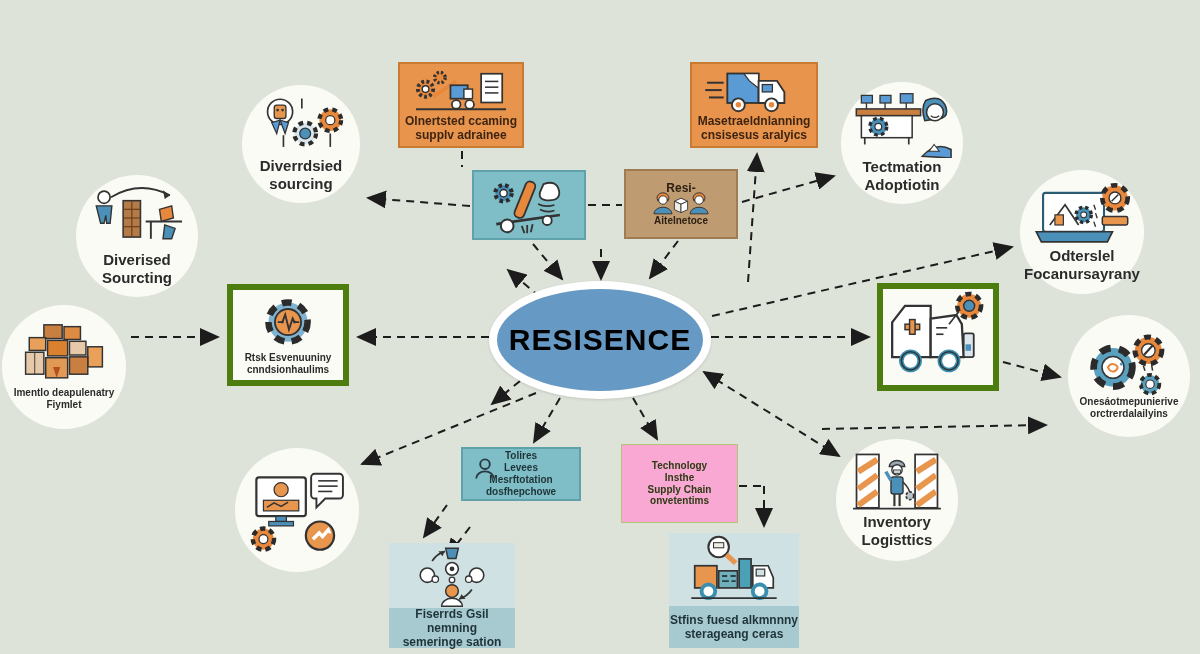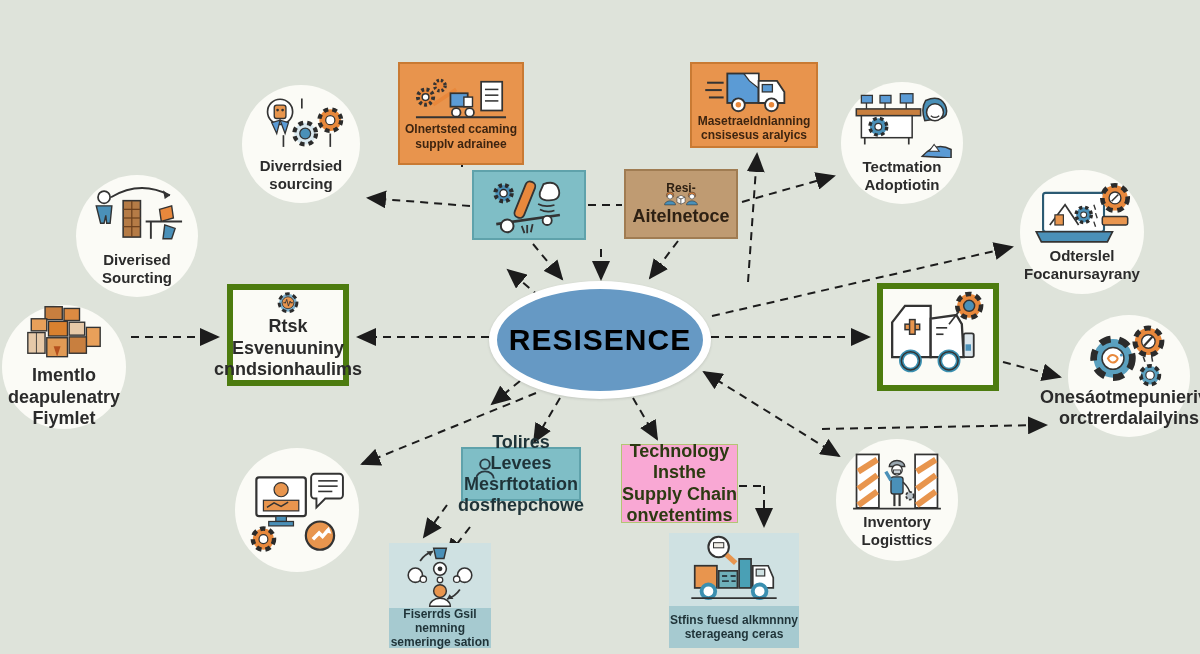--- a/index.html
+++ b/index.html
@@ -9,21 +9,21 @@
   .circle{background:#fbfbf6;border-radius:50%;}
   .card{background:#fbfbf6;border:6px solid #4d7c0f;}
   .obox{background:#e8944d;border:2px solid #c97a33;}
   .tealbox{background:#7fbec6;border:2px solid #5fa2ab;}
   .brownbox{background:#bf9b72;border:2px solid #a07c52;}
   .greenbox{background:#f9a8d4;border:1px solid #b2c574;}
   .panel{background:#cfe1e2;}
   .panel .band{position:absolute;left:0;right:0;bottom:0;background:#a6cad0;display:flex;align-items:center;justify-content:center;}
   .lbl{font-weight:bold;white-space:pre-line;color:#2b2b2b;line-height:1.18;}
   .lbl.big{font-size:15px;}
-  .lbl.med{font-size:18px;}
+  .lbl.med{font-size:10px;}
   .lbl.sm{font-size:12px;}
   .lbl.orange-t{color:#3d2410;}
   .lbl.brown-t{color:#2d2013;}
   .lbl.teal-t{color:#1f3338;}
   .lbl.green-t{color:#2c3a12;}
   #title{position:absolute;top:8px;left:0;width:1200px;text-align:center;font-size:27px;font-weight:800;color:#1d1d1d;letter-spacing:.5px;}
   #ellipse{position:absolute;left:489px;top:281px;width:206px;height:102px;background:#6699c4;border:8px solid #fff;border-radius:50%;display:flex;align-items:center;justify-content:center;box-shadow:0 1px 3px rgba(0,0,0,.12);}
   #ellipse .lbl{font-size:30px;font-weight:800;color:#000000;letter-spacing:1px;white-space:nowrap;}
   svg.icon{display:block;}
   #arrows{position:absolute;left:0;top:0;}
@@ -65,21 +65,21 @@
       <line x1="739" y1="486" x2="764" y2="486"></line>
       <line x1="764" y1="486" x2="764" y2="526" marker-end="url(#ah)"></line>
     </g>
   </svg>
 
 
   <div id="ellipse">
     <span class="lbl">RESISENCE</span>
   </div>
 
-  <div class="node obox" style="left:398px;top:62px;width:126px;height:103px;">
+  <div class="node obox" style="left:398px;top:62px;width:126px;height:86px;">
     <svg class="icon" width="108" height="46" viewBox="0 0 110 48">
       <circle cx="18" cy="22" r="8" fill="#e8883c" stroke="#333" stroke-width="4" stroke-dasharray="6 5" pathLength="100"></circle>
       <circle cx="18" cy="22" r="3.5" fill="#fff" stroke="#333" stroke-width="1.5"></circle>
       <circle cx="33" cy="10" r="5.5" fill="#e8883c" stroke="#333" stroke-width="3.5" stroke-dasharray="7 6" pathLength="100"></circle>
       <line x1="26" y1="30" x2="50" y2="14" stroke="#e8883c" stroke-width="4"></line>
       <rect x="44" y="18" width="18" height="14" fill="#5b9bd5" stroke="#333" stroke-width="1.8"></rect>
       <rect x="58" y="22" width="9" height="10" fill="#fff" stroke="#333" stroke-width="1.5"></rect>
       <circle cx="50" cy="38" r="4.5" fill="#fff" stroke="#333" stroke-width="1.8"></circle>
       <circle cx="64" cy="38" r="4.5" fill="#fff" stroke="#333" stroke-width="1.8"></circle>
       <rect x="76" y="6" width="22" height="30" fill="#fff" stroke="#333" stroke-width="1.8"></rect>
@@ -345,21 +345,21 @@
       <line x1="84" y1="24" x2="106" y2="24" stroke="#333" stroke-width="1.8"></line>
       <line x1="84" y1="30" x2="100" y2="30" stroke="#333" stroke-width="1.8"></line>
       <circle cx="22" cy="84" r="12" fill="#e8883c" stroke="#2b2b2b" stroke-width="5" stroke-dasharray="8 6" pathLength="100"></circle>
       <circle cx="22" cy="84" r="5" fill="#fff" stroke="#333" stroke-width="1.4"></circle>
       <circle cx="86" cy="80" r="16" fill="#e8954e" stroke="#333" stroke-width="2.5"></circle>
       <path d="M78,84 l7,-7 l4,4 l7,-8" fill="none" stroke="#fff" stroke-width="4"></path>
       <polygon points="96,70 99,78 91,76" fill="#fff"></polygon>
     </svg>
   </div>
 
-  <div class="node panel" style="left:389px;top:543px;width:102px;height:105px;justify-content:flex-start;padding-top:2px;">
+  <div class="node panel" style="left:389px;top:543px;width:126px;height:105px;justify-content:flex-start;padding-top:2px;">
     <svg class="icon" width="88" height="62" viewBox="0 0 110 78">
       <path d="M47,4 h16 l-3,13 h-10 z" fill="#4a90b8" stroke="#333" stroke-width="1.8"></path>
       <circle cx="55" cy="30" r="8" fill="#fff" stroke="#333" stroke-width="2"></circle>
       <circle cx="55" cy="30" r="3" fill="#333"></circle>
       <circle cx="55" cy="44" r="3.5" fill="#fff" stroke="#333" stroke-width="1.6"></circle>
       <circle cx="55" cy="58" r="8" fill="#e8954e" stroke="#333" stroke-width="1.8"></circle>
       <path d="M42,77 a13,10 0 0 1 26,0 z" fill="#fff" stroke="#333" stroke-width="1.8"></path>
       <circle cx="24" cy="38" r="9" fill="#fff" stroke="#333" stroke-width="2"></circle>
       <circle cx="34" cy="43" r="4" fill="#fff" stroke="#333" stroke-width="1.6"></circle>
       <circle cx="86" cy="38" r="9" fill="#fff" stroke="#333" stroke-width="2"></circle>

